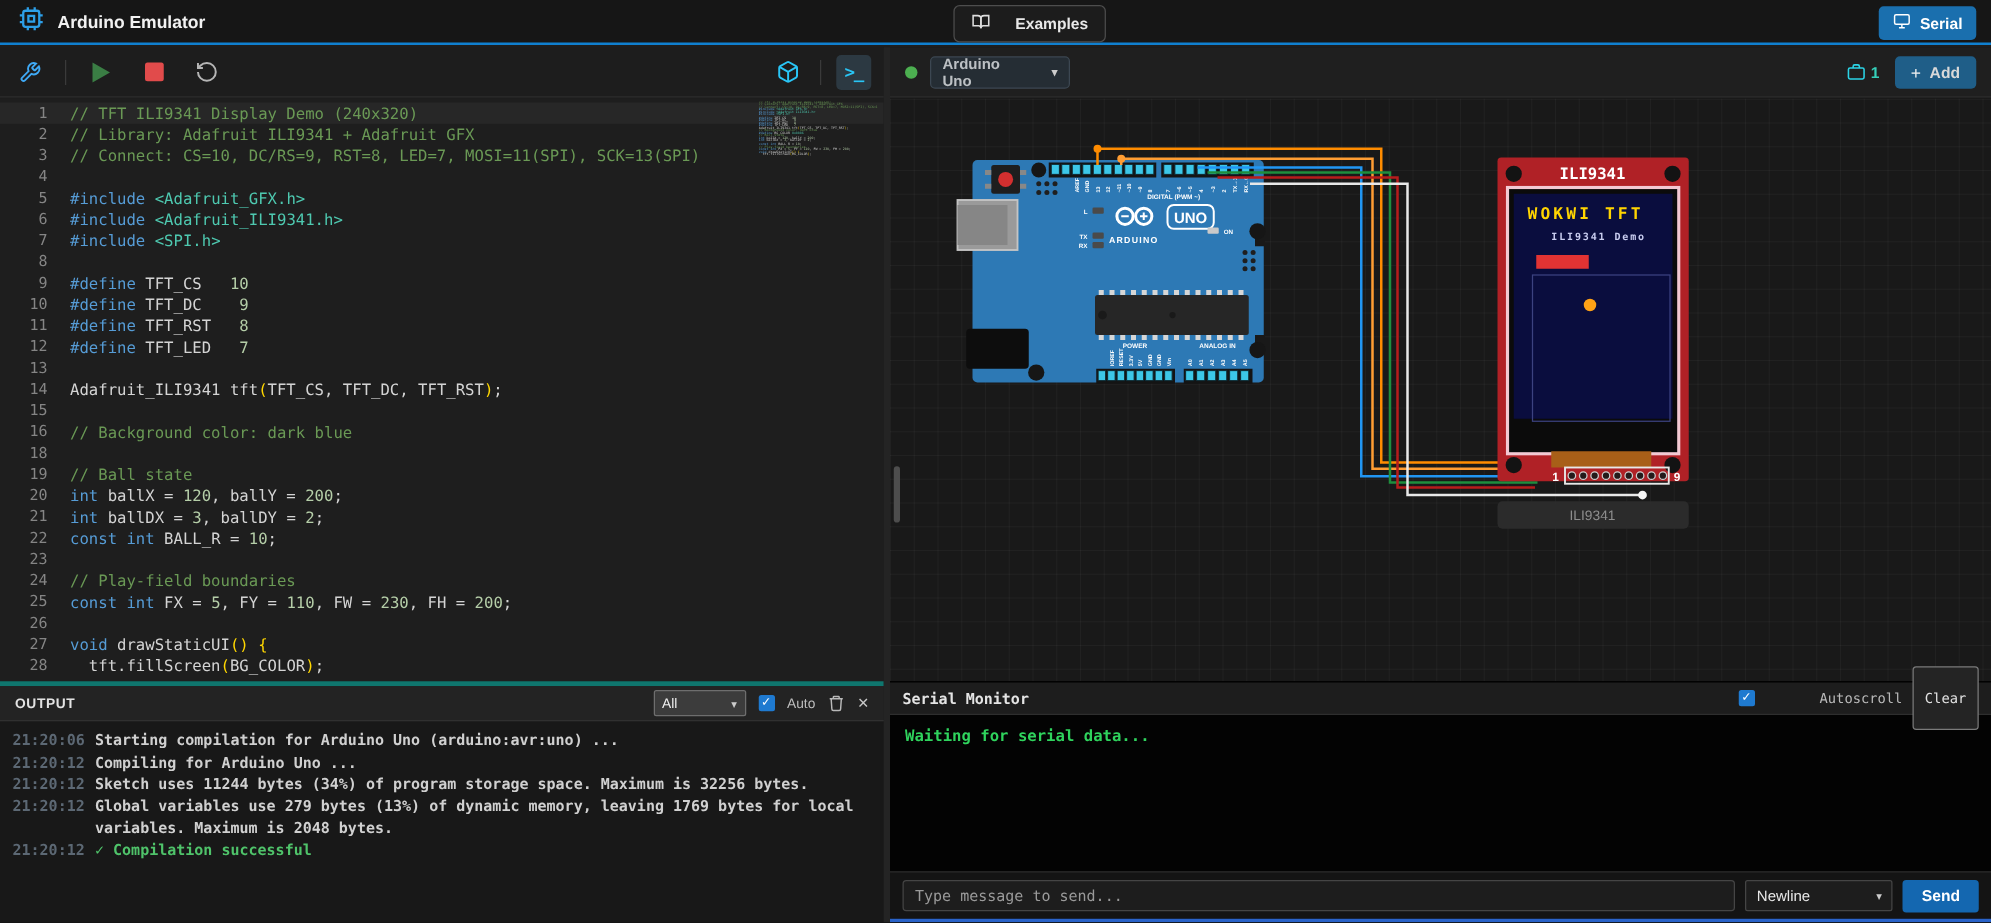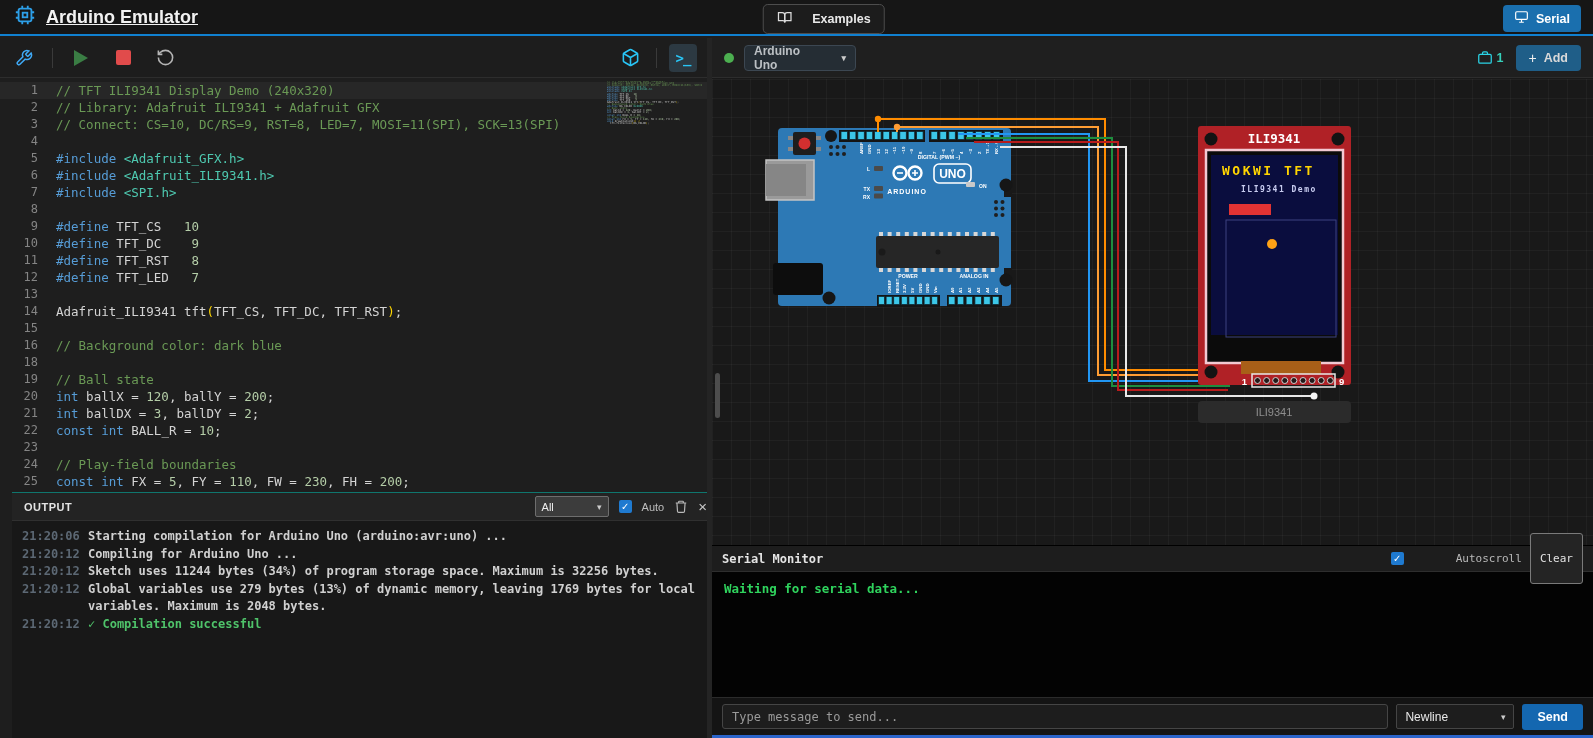--- a/index.html
+++ b/index.html
@@ -4,21 +4,21 @@
 <style>
   * { margin:0; padding:0; box-sizing:border-box; }
   html,body { background:#111; }
   .app { position:relative; width:1593px; height:738px; background:#1e1e1e;
          font-family:"Liberation Sans", sans-serif; color:#ddd; overflow:hidden; }
 
   
   .topbar { position:absolute; left:0; top:0; width:100%; height:36px; background:#161616;
             border-bottom:2px solid #1080d0; display:flex; align-items:center; padding:0 14px; }
   .tb-left { display:flex; align-items:center; gap:10px; }
-  .app-title { font-size:18px; font-weight:bold; color:#f2f2f2;text-decoration:underline; }
+  .app-title { font-size:14px; font-weight:bold; color:#f2f2f2; }
   .examples-btn { position:absolute; left:50%; top:4px; transform:translateX(-28%);
             display:flex; align-items:center; gap:20px; background:#1c1c1c; border:1px solid #4d4d4d;
             border-radius:5px; color:#e8e8e8; font-size:12.5px; font-weight:600; padding:5px 13px; cursor:pointer;}
   .serial-btn { position:absolute; right:12px; top:5px; display:flex; align-items:center; gap:7px;
             background:#1a6fae; border:none; border-radius:4px; color:#fff; font-size:12.5px;
             font-weight:600; padding:5px 11px; cursor:pointer; }
 
   
   .left-col  { position:absolute; left:0; top:38px; width:707px; bottom:0; background:#1e1e1e; }
   .splitter  { position:absolute; left:707px; top:38px; width:5px; bottom:0; background:#242424; }
@@ -43,22 +43,22 @@
                font-family:"DejaVu Sans Mono", monospace; font-size:12.5px; }
   .code-line.active { background:rgba(255,255,255,0.045); }
   .ln { flex:none; width:38px; text-align:right; padding-right:0; color:#858585; font-size:12px; }
   .code-body { padding-left:18px; }
   .tok-cmt{color:#6A9955;} .tok-kw{color:#569CD6;} .tok-inc{color:#4EC9B0;}
   .tok-num{color:#B5CEA8;} .tok-br{color:#FFD700;} .tok-txt{color:#D4D4D4;}
   .minimap { position:absolute; right:5px; top:2px; width:95px; height:200px; overflow:hidden; opacity:.95; }
   .mini-line { white-space:pre; font-family:"DejaVu Sans Mono", monospace; font-size:2.6px; line-height:2.1px; }
 
   
-  .output { position:absolute; left:12px; bottom:0; width:100%; height:246px; background:#181818;
-            border-top:1px solid #0f766e; }
+  .output { position:absolute; left:0; bottom:0; width:100%; height:193px; background:#181818;
+            border-top:4px solid #0f766e; }
   .output-header { height:28px; background:#232323; border-bottom:1px solid #303030;
             display:flex; align-items:center; padding:0 12px; }
   .output-title { font-size:11px; font-weight:bold; letter-spacing:.5px; color:#e3e3e3; }
   .output-controls { margin-left:auto; display:flex; align-items:center; gap:10px; }
   .fake-select { display:flex; align-items:center; justify-content:space-between; gap:6px;
             background:#3c3c3c; border:1px solid #6e6e6e; color:#eee; font-size:11px;
             height:21px; padding:0 6px; border-radius:2px; width:74px; cursor:pointer; }
   .chev { font-size:9px; color:#ccc; }
   .cb { width:13px; height:13px; background:#1f7ad0; border-radius:2px; color:#fff; font-size:10px;
         line-height:13px; text-align:center; cursor:pointer; display:inline-block; }

